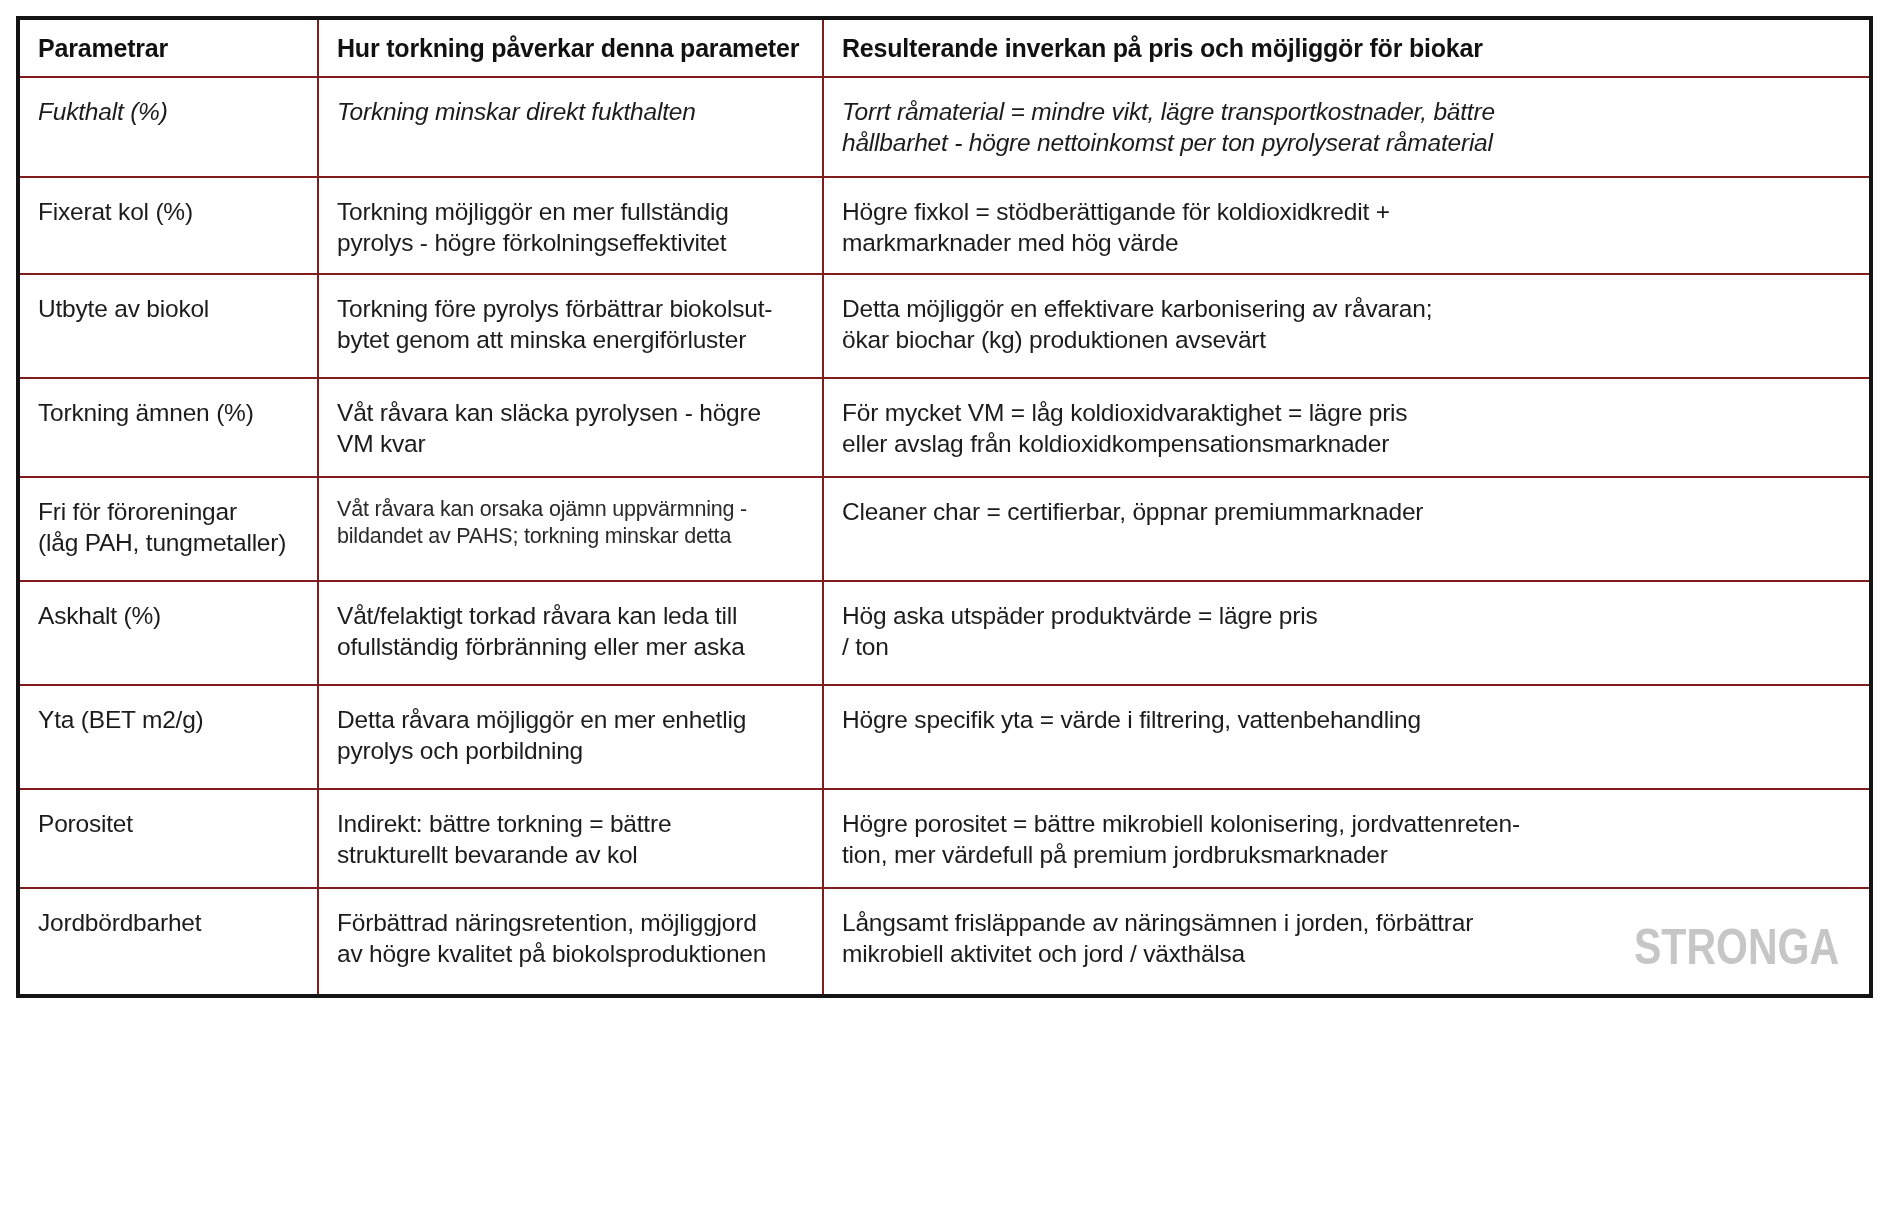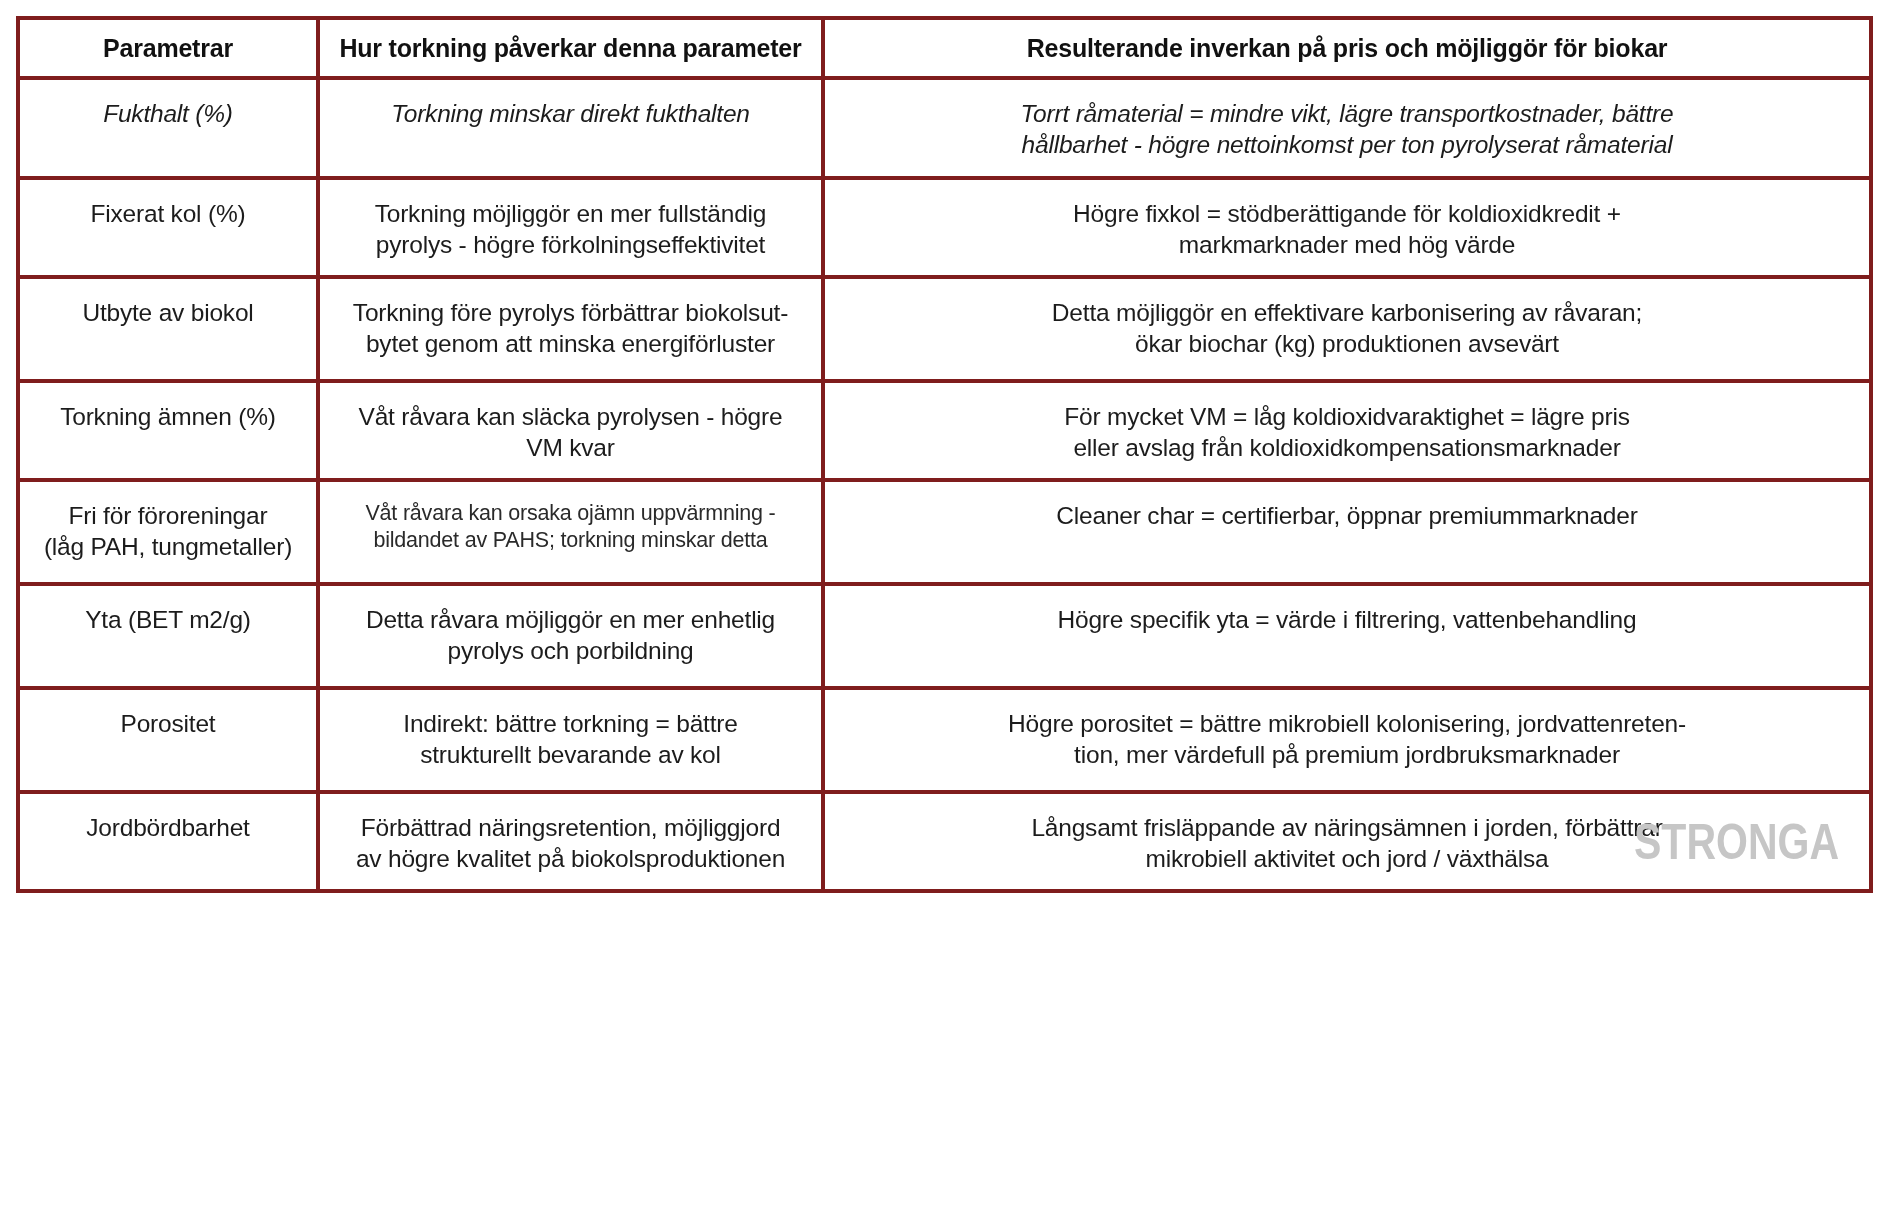--- a/index.html
+++ b/index.html
@@ -22,23 +22,23 @@
     width: 1857px;
     border-collapse: collapse;
     table-layout: fixed;
     border: 4px solid #141414;
     background: #ffffff;
   }
   col.c1 { width: 300px; }
   col.c2 { width: 505px; }
   col.c3 { width: 1048px; }
   th, td {
-    border: 4px solid #7f1d1d;
+    border: 2px solid #7f1d1d;
     vertical-align: top;
-    text-align: center;
+    text-align: left;
     padding: 18px 18px 14px 18px;
     color: #1c1c1c;
     font-size: 24.5px;
     line-height: 1.28;
     letter-spacing: -0.2px;
     white-space: pre-line;
     overflow: hidden;
   }
   thead th {
     font-weight: bold;
@@ -126,20 +126,27 @@
 eller avslag från koldioxidkompensationsmarknader</td>
         </tr>
         <tr>
           <td>Fri för föroreningar
 (låg PAH, tungmetaller)</td>
           <td class="small-text">Våt råvara kan orsaka ojämn uppvärmning -
 bildandet av PAHS; torkning minskar detta</td>
           <td>Cleaner char = certifierbar, öppnar premiummarknader</td>
         </tr>
         <tr>
+          <td>Askhalt (%)</td>
+          <td>Våt/felaktigt torkad råvara kan leda till
+ofullständig förbränning eller mer aska</td>
+          <td>Hög aska utspäder produktvärde = lägre pris
+/ ton</td>
+        </tr>
+        <tr>
           <td>Yta (BET m2/g)</td>
           <td>Detta råvara möjliggör en mer enhetlig
 pyrolys och porbildning</td>
           <td>Högre specifik yta = värde i filtrering, vattenbehandling</td>
         </tr>
         <tr>
           <td>Porositet</td>
           <td>Indirekt: bättre torkning = bättre
 strukturellt bevarande av kol</td>
           <td>Högre porositet = bättre mikrobiell kolonisering, jordvattenreten-

